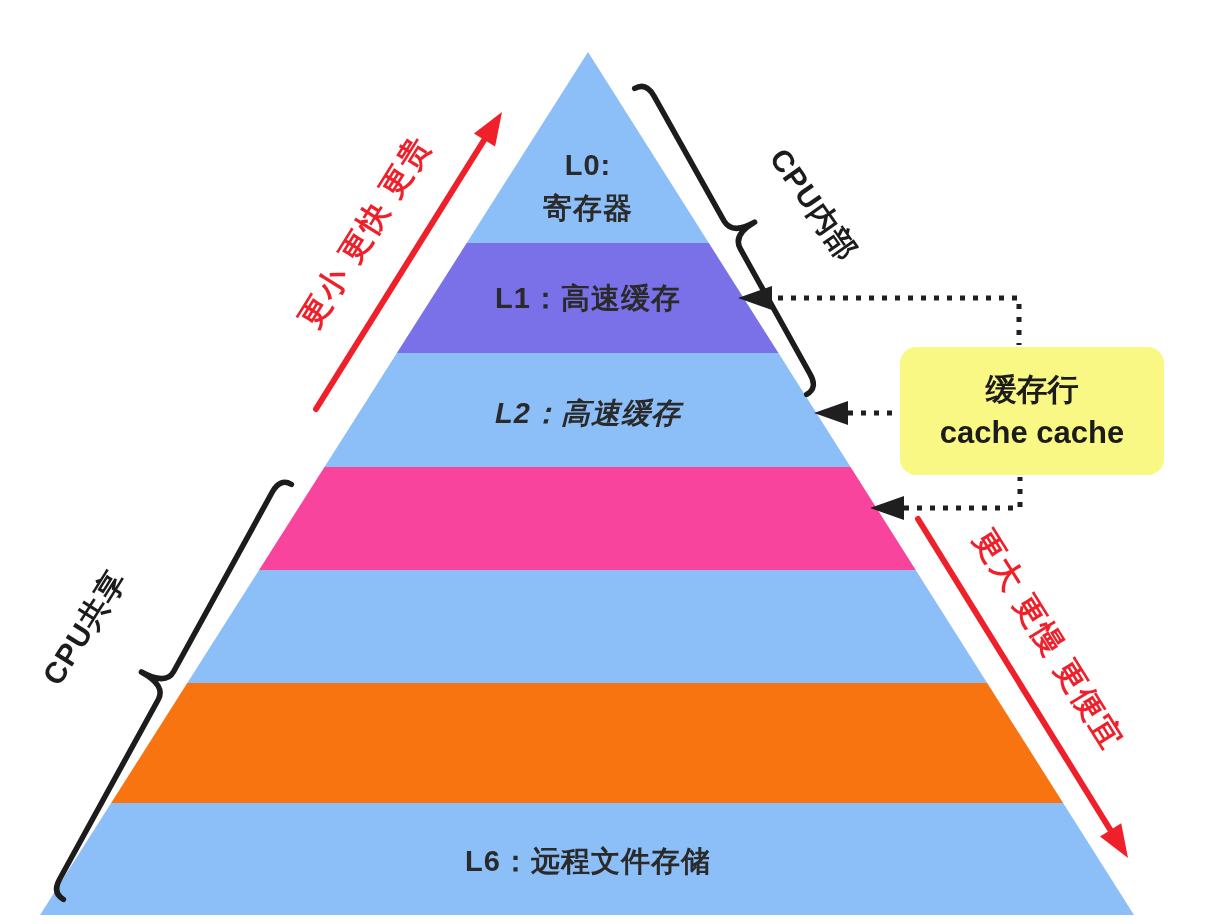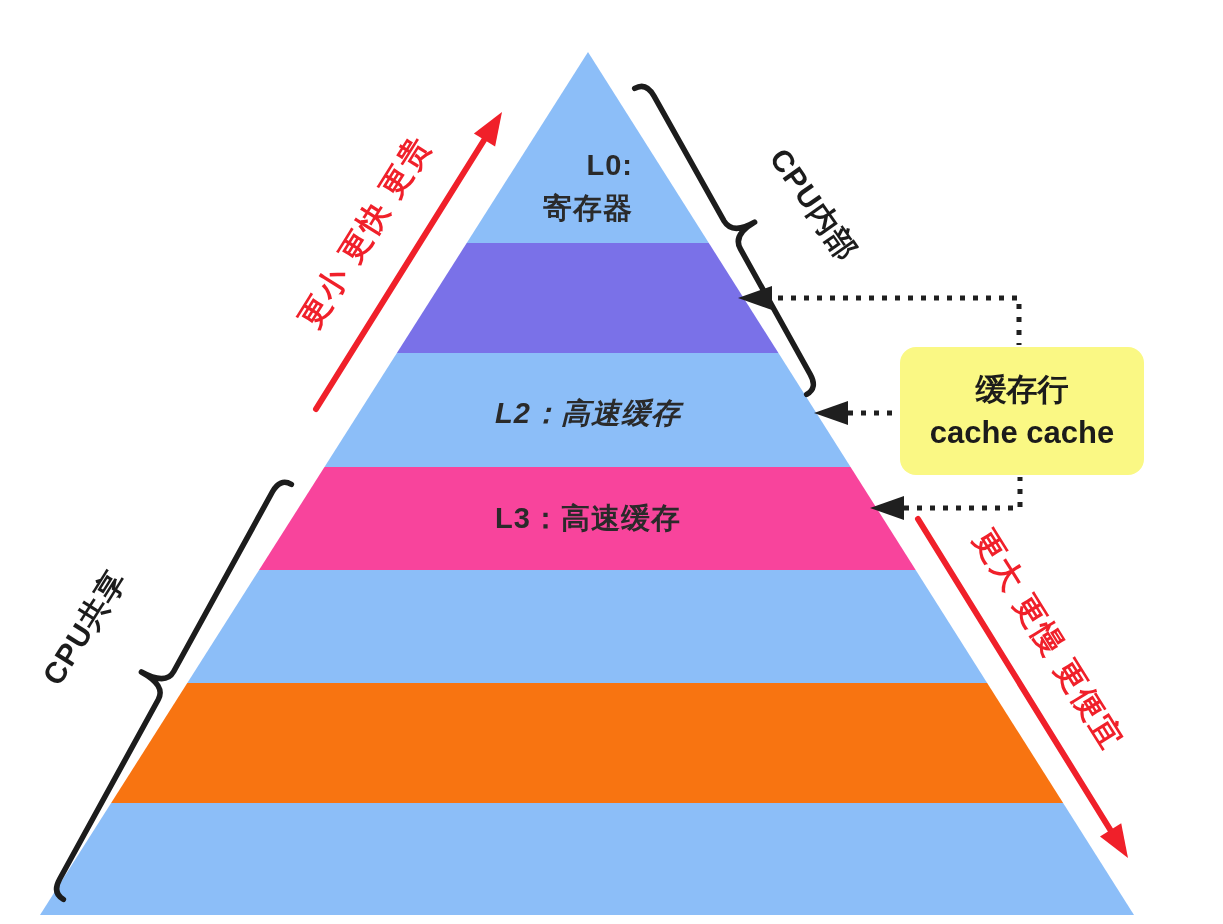--- a/index.html
+++ b/index.html
@@ -13,21 +13,21 @@
   .band-l0{top:52px;height:191px;}
   .band-l1{top:243px;height:110px;}
   .band-l2{top:353px;height:114px;}
   .band-l3{top:467px;height:103px;}
   .band-l4{top:570px;height:113px;}
   .band-l5{top:683px;height:120px;}
   .band-l6{top:803px;height:112px;}
 
   .level-label{position:absolute;left:588px;transform:translateX(-50%);
     color:#2a2a2a;font-size:29px;font-weight:600;white-space:nowrap;
-    text-align:right;line-height:43px;letter-spacing:1px;}
+    text-align:center;line-height:43px;letter-spacing:1px;}
   .ll-l0{top:144px;}
   .ll-l1{top:277px;}
   .ll-l2{top:392px;font-style:italic;}
   .ll-l3{top:497px;}
   .ll-l4{top:608px;}
   .ll-l5{top:723px;}
   .ll-l6{top:840px;}
 
   
   #overlay{position:absolute;left:0;top:0;width:1223px;height:924px;pointer-events:none;}
@@ -35,21 +35,21 @@
   
   .rot-label{position:absolute;white-space:nowrap;font-weight:700;}
   .arrow-text{color:#f0202a;font-size:31px;letter-spacing:2px;}
   .brace-text{color:#1c1c1c;font-size:30px;font-weight:600;letter-spacing:1px;}
   #left-arrow-text{left:365px;top:232px;transform:translate(-50%,-50%) rotate(-58deg);}
   #right-arrow-text{left:1048px;top:640px;transform:translate(-50%,-50%) rotate(58deg);}
   #cpu-internal-text{left:813px;top:205px;transform:translate(-50%,-50%) rotate(55deg);}
   #cpu-shared-text{left:85px;top:628px;transform:translate(-50%,-50%) rotate(-58deg);}
 
   
-  #cache-line-box{position:absolute;left:900px;top:347px;width:244px;height:128px;
+  #cache-line-box{position:absolute;left:900px;top:347px;width:264px;height:128px;
     background:#faf884;border-radius:16px;display:flex;flex-direction:column;
     align-items:center;justify-content:center;color:#1b1b1b;font-size:31px;
     font-weight:700;line-height:43px;}
 </style>
 </head>
 <body>
 
 <div id="stage">
 
   <div id="pyramid-clip">
@@ -59,22 +59,23 @@
     <div class="band band-l3" style="background: rgb(248, 68, 156);"></div>
     <div class="band band-l4" style="background: rgb(140, 190, 248);"></div>
     <div class="band band-l5" style="background: rgb(248, 116, 17);"></div>
     <div class="band band-l6" style="background: rgb(140, 190, 248);"></div>
   </div>
 
   <div class="level-label ll-l0">
     <div>L0:</div>
     <div>寄存器</div>
   </div>
+  <div class="level-label ll-l1">L1：高速缓存</div>
   <div class="level-label ll-l2">L2：高速缓存</div>
-  <div class="level-label ll-l3">L3：高速缓存</div>
+  <div class="level-label ll-l6">L6：远程文件存储</div>
 
   <svg id="overlay" viewBox="0 0 1223 924">
 
     <g>
       <line x1="316" y1="409" x2="486" y2="137" stroke="#f0202a" stroke-width="6" stroke-linecap="round"></line>
       <polygon points="502,112 495.1,146.6 473.9,133.4" fill="#f0202a"></polygon>
     </g>
 
     <g>
       <line x1="918" y1="519" x2="1111" y2="831" stroke="#f0202a" stroke-width="6" stroke-linecap="round"></line>

